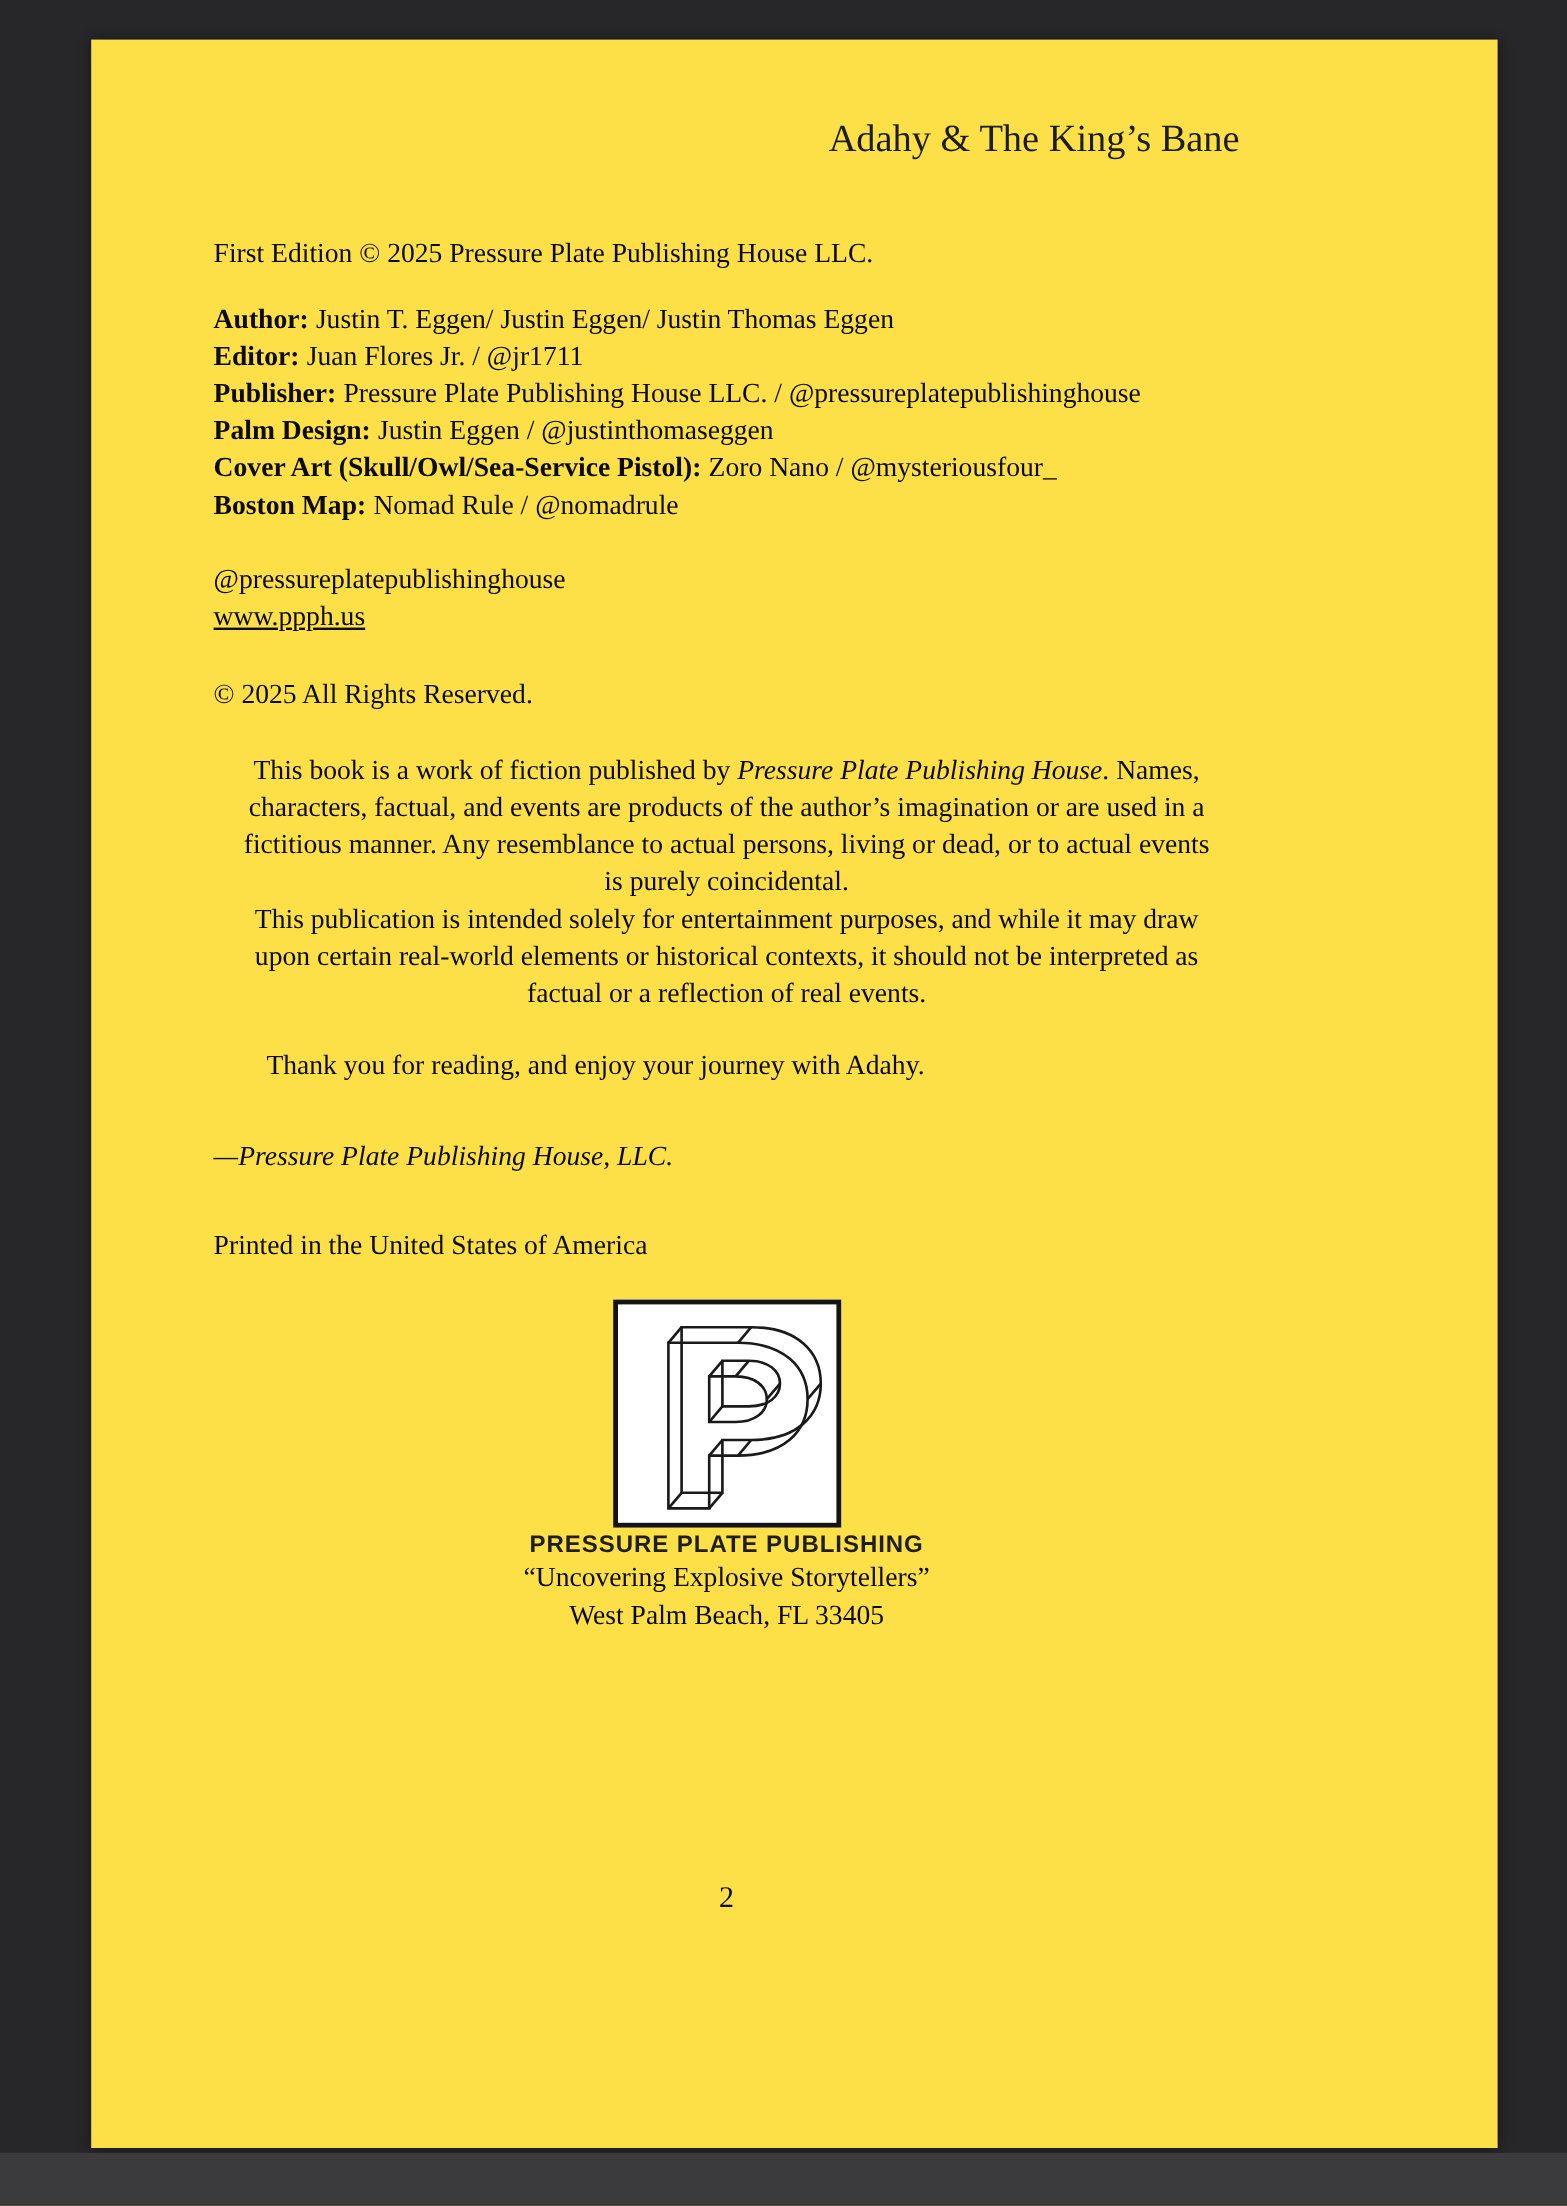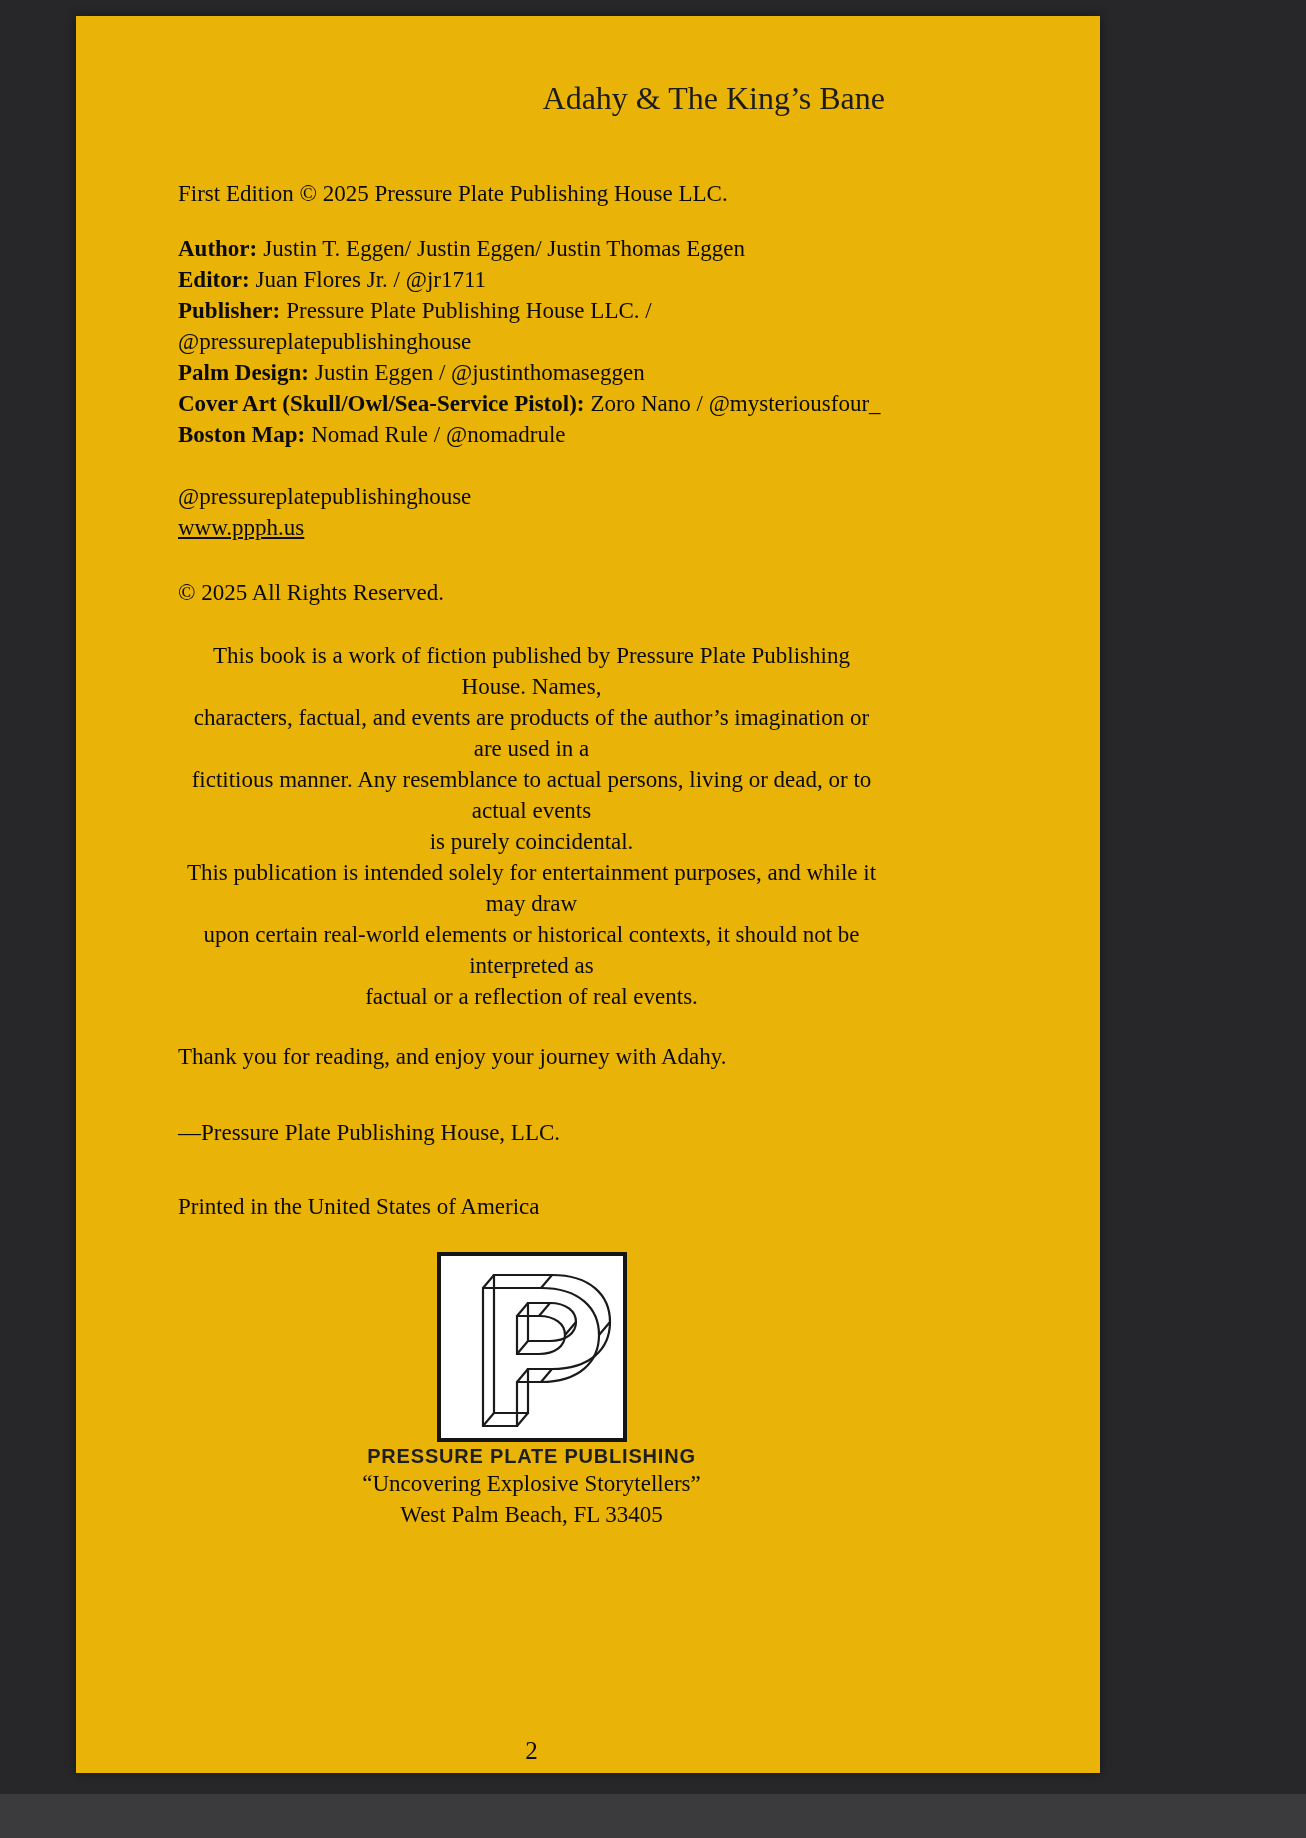--- a/index.html
+++ b/index.html
@@ -5,23 +5,23 @@
   * { box-sizing: border-box; }
   html,body { margin:0; padding:0; }
   body {
     width:1306px; height:1838px;
     background:#27272a;
     font-family:"Liberation Serif", serif;
     overflow:hidden;
     position:relative;
   }
   .page {
-    position:absolute; left:76px; top:16px;
-    width:1024px; height:1757px;
-    background:#eab308;
+    position:absolute; left:76px; top:33px;
+    width:1172px; height:1757px;
+    background:#fde047;
     overflow:hidden;
     box-shadow:0 0 10px rgba(0,0,0,0.45);
   }
   .content {
     padding:0 215px 0 102px;
     color:#0b0b0b;
     font-size:23px;
     line-height:31px;
   }
   .doc-title {
@@ -33,24 +33,24 @@
   }
   .edition   { margin-top:60px; }
   .credits   { margin-top:24px; }
   .lbl       { font-weight:bold; margin-right:6px; }
   .social    { margin-top:31px; }
   .u         { text-decoration:underline; }
   .link-blue { color:#0563C1; text-decoration:underline; cursor:pointer; }
   .rights    { margin-top:34px; }
   .pb        { margin-top:30px; }
   .mr        { margin-right:6px; }
-  .i         { }
+  .i         { font-style:italic; }
   .iu        { font-style:italic; text-decoration:underline; }
   .disc      { margin-top:32px; text-align:center; }
-  .thanks    { margin-top:29px; }
+  .thanks    { margin-top:29px;margin-left:44px; }
   .sig       { margin-top:45px; }
   .printed   { margin-top:43px; }
   .logo-wrap { margin-top:30px; text-align:center; }
   .logo-box  {
     width:190px; height:190px;
     border:4px solid #141414;
     margin:0 auto;
     background:#fff;
   }
   .logo-caption {

